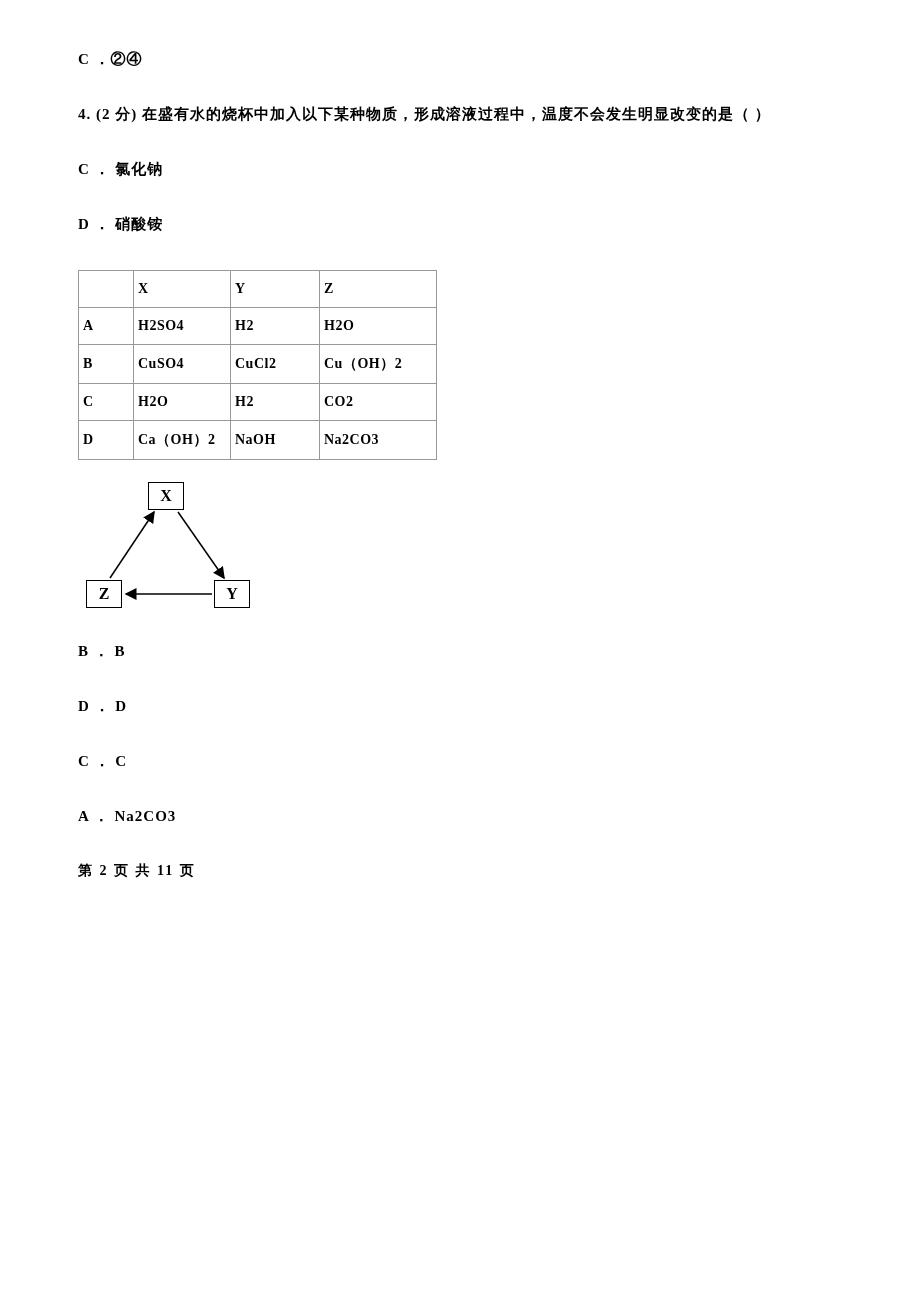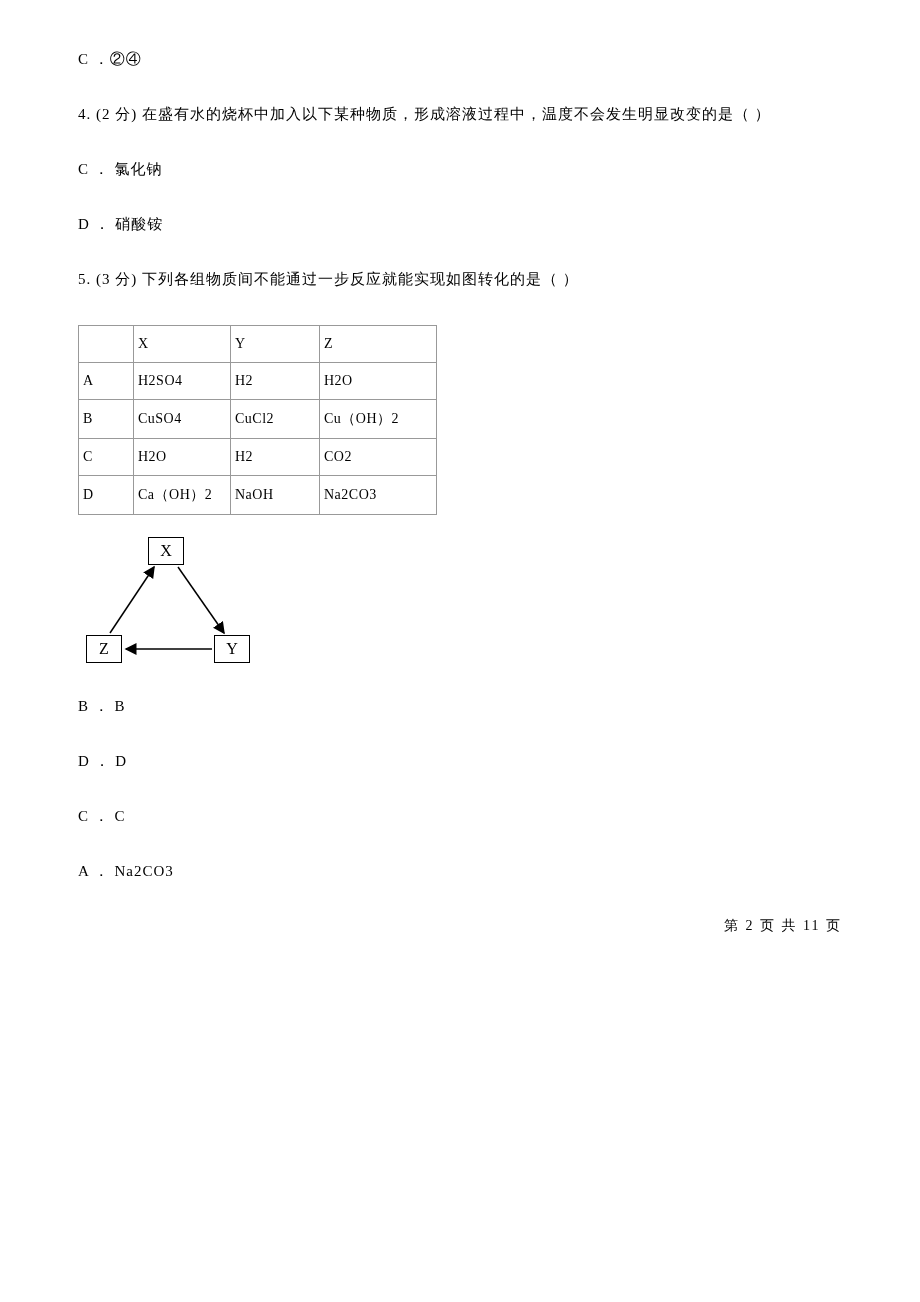--- a/index.html
+++ b/index.html
@@ -7,20 +7,21 @@
     padding: 0;
     background: #ffffff;
     font-family: "SimSun", "宋体", serif;
     font-size: 15px;
     color: #000;
     width: 920px;
   }
   .page {
     padding: 50px 78px 40px 78px;
     box-sizing: border-box;
+    font-weight: bold;
   }
   .line {
     margin-bottom: 36px;
     letter-spacing: 1px;
   }
   table.q5table {
     border-collapse: collapse;
     margin-bottom: 22px;
   }
   table.q5table td {
@@ -30,21 +31,21 @@
     letter-spacing: 0.5px;
     vertical-align: middle;
     white-space: nowrap;
   }
   .col0 { width: 46px; }
   .col1 { width: 88px; }
   .col2 { width: 80px; }
   .col3 { width: 108px; }
   .diagram-wrap { margin: 0 0 30px 8px; }
   .footer {
-    text-align: right;
+    text-align: left;
     font-size: 14px;
     letter-spacing: 2px;
     margin-top: 30px;
   }
   
   .dia { position: relative; width: 180px; height: 130px; }
   .box {
     position: absolute;
     border: 1.5px solid #000;
     width: 34px; height: 26px;
@@ -63,21 +64,20 @@
 <body>
 
 <div class="page">
 
   <div class="line">C ．②④</div>
 
   <div class="line">4.  (2 分)   在盛有水的烧杯中加入以下某种物质，形成溶液过程中，温度不会发生明显改变的是（     ）</div>
   <div class="line">C ． 氯化钠</div>
   <div class="line">D ． 硝酸铵</div>
 
-  <div class="line">5.  (3 分) 下列各组物质间不能通过一步反应就能实现如图转化的是（     ）</div>
 
   <table class="q5table">
     <tbody>
         <tr>
       <td class="col0"></td>
       <td class="col1">X</td>
       <td class="col2">Y</td>
       <td class="col3">Z</td>
     </tr>
     <tr>

